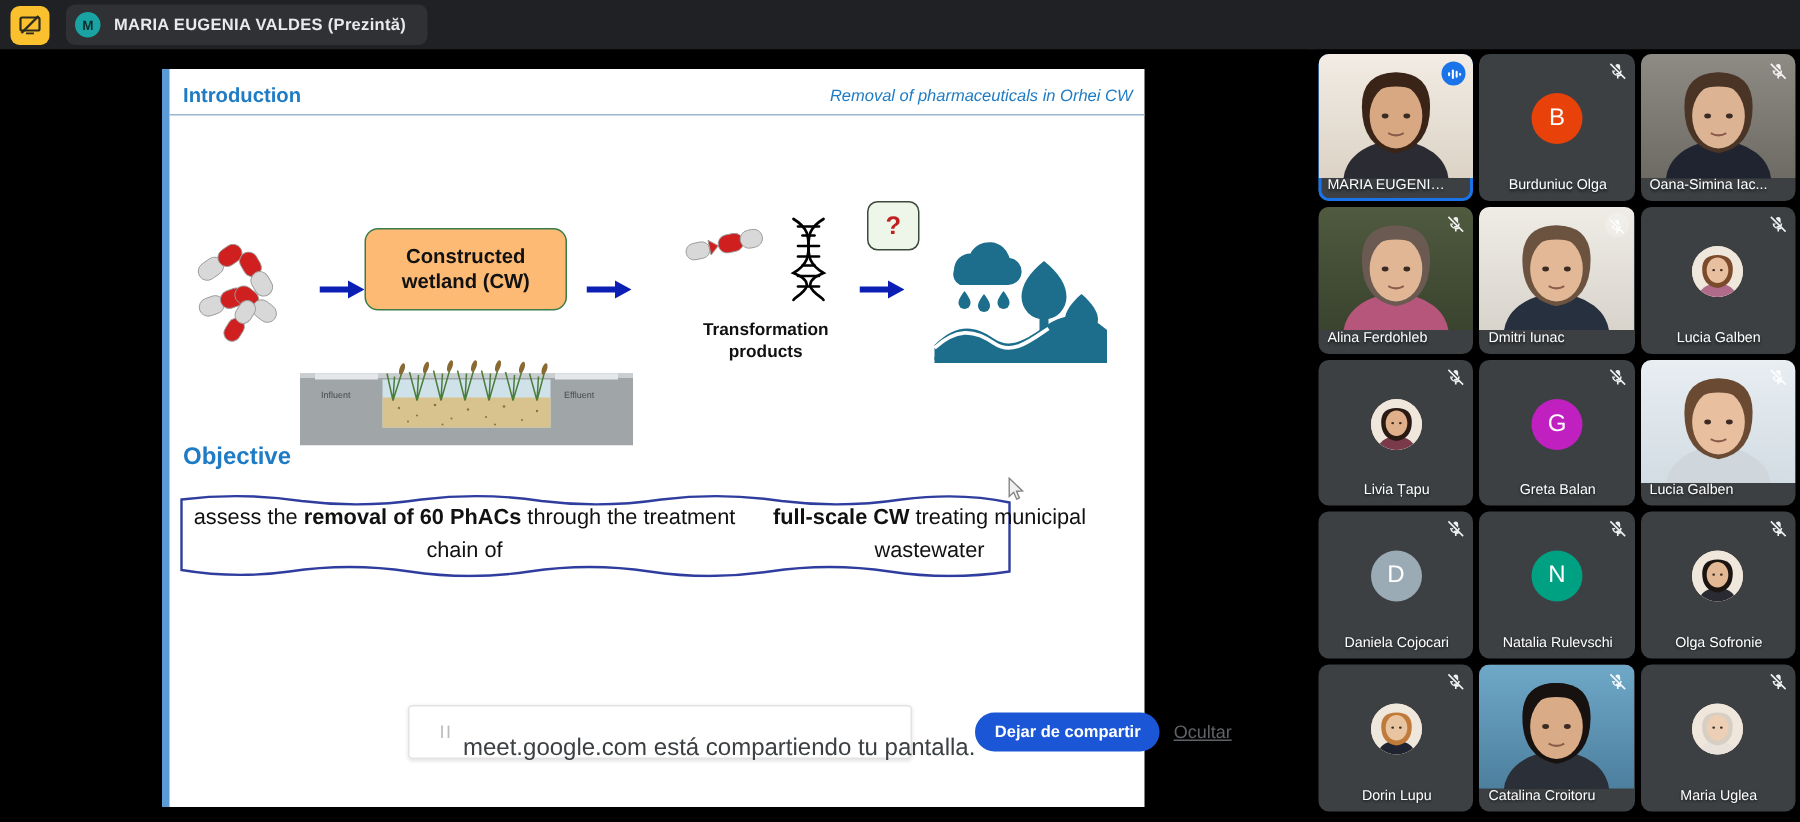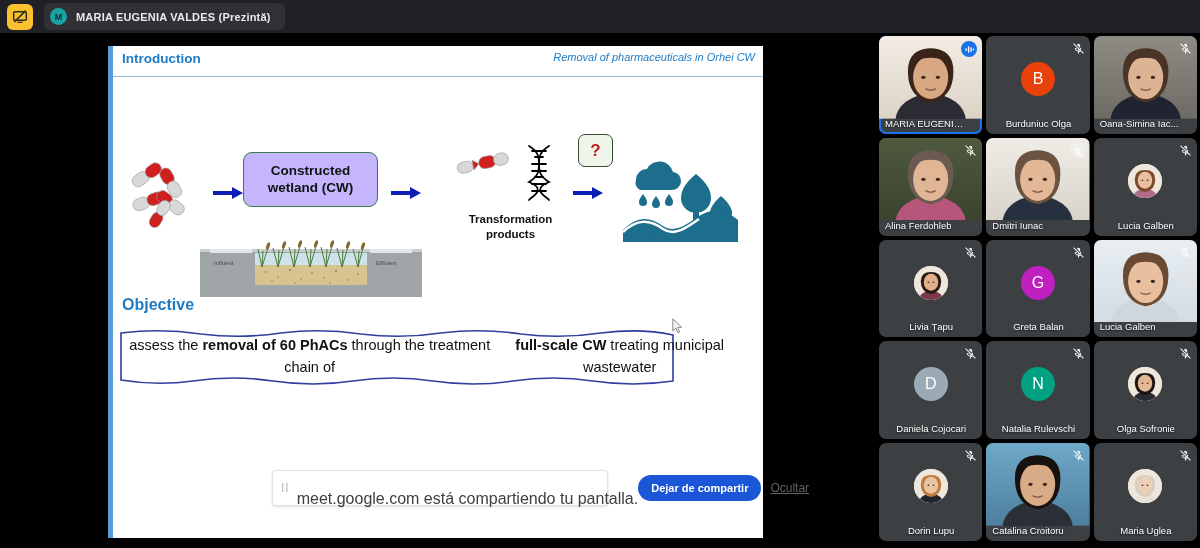--- a/index.html
+++ b/index.html
@@ -20,34 +20,34 @@
                align-items:center; justify-content:center; flex:0 0 auto; }
   .presenter-name { margin-left:9px; color:#e8eaed; font-size:11px; font-weight:bold;
                     letter-spacing:.2px; white-space:nowrap; }
 
   
   .stage { position:absolute; left:0; top:33px; width:872px; height:515px; background:#000; }
   .slide { position:absolute; left:108px; top:13px; width:655px; height:492px; background:#fff; }
   .slide-accent { position:absolute; left:0; top:0; width:5px; height:100%; background:#5a9bd5; }
 
   .slide-header { position:absolute; left:5px; top:5px; right:0; height:26px;
-                  display:flex; align-items:flex-start; justify-content:space-between;
+                  display:flex; align-items:center; justify-content:space-between;
                   padding:0 8px 0 9px; border-bottom:1.5px solid #9bb7cf; }
   .slide-title { color:#1f7cc4; font-size:13.5px; font-weight:bold; }
   .slide-subtitle { color:#1f7cc4; font-size:11px; font-style:italic; }
 
   .ph-label { position:absolute; left:14px; top:50px; font-size:15.5px; font-weight:bold;
               color:#111; line-height:1.25; }
 
   
   .diagram { position:absolute; left:0; top:88px; width:100%; height:190px; }
   .pills { position:absolute; left:16px; top:18px; width:80px; height:80px; }
   .arrow1 { position:absolute; left:105px; top:52px; }
   .cwbox { position:absolute; left:135px; top:18px; width:135px; height:55px;
-           background:#c4b5fd; border:1.6px solid #3a7d4a; border-radius:9px;
+           background:#fdba74; border:1.6px solid #3a7d4a; border-radius:9px;
            display:flex; align-items:center; justify-content:center; text-align:center;
            font-size:13.5px; font-weight:bold; color:#111; line-height:1.2; }
   .cwsection { position:absolute; left:92px; top:105px; width:222px; height:58px; }
   .arrow2 { position:absolute; left:283px; top:52px; }
   .tp { position:absolute; left:345px; top:8px; width:115px; }
   .tp-label { margin-top:4px; text-align:center; font-size:11.5px; font-weight:bold;
               color:#111; line-height:1.3; }
   .qbox { position:absolute; left:470px; top:0px; width:35px; height:33px;
           background:#eef6ea; border:1.6px solid #3a4a3a; border-radius:7px;
           display:flex; align-items:center; justify-content:center;
@@ -60,21 +60,21 @@
   .obj-box { position:absolute; left:10px; top:281px; width:638px; height:58px; }
   .obj-text { position:absolute; left:18px; top:288px; width:620px; height:46px;
               display:flex; flex-direction:row; align-items:center; justify-content:center;
               font-size:14.5px; color:#111; line-height:1.5; text-align:center; }
   .obj-text b { font-weight:bold; }
 
   
   .share-note { position:absolute; left:164px; top:424px; width:336px; height:36px;
                 background:#fff; border:1px solid #e3e3e3; border-radius:3px;
                 box-shadow:0 1px 3px rgba(0,0,0,.12);
-                display:flex; align-items:center; padding:0 8px; }
+                display:flex; align-items:center; padding:0 20px; }
   .pause-glyph { color:#b9bcbf; font-size:12px; letter-spacing:1px; flex:0 0 auto; }
   .share-msg { margin-left:7px; color:#3c4043; font-size:16px; white-space:nowrap;margin-top:21px; }
   .stop-btn { margin-left:auto; background:#1a56d6; color:#fff; font-size:11px; font-weight:bold;
               border:none; border-radius:15px; padding:7px 13px; white-space:nowrap; cursor:pointer; }
   .hide-link { margin-left:9px; margin-right:2px; color:#5f6368; font-size:12px;
                text-decoration:underline; white-space:nowrap; cursor:pointer; }
 
   .cursor { position:absolute; left:672px; top:285px; width:11px; height:16px; }
 
   

